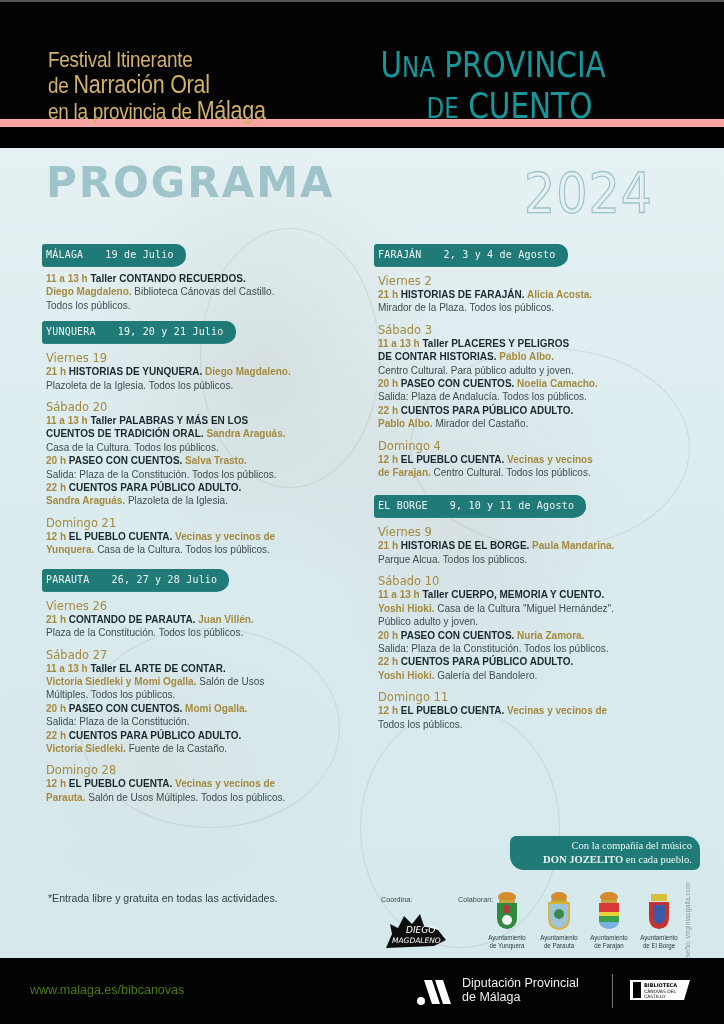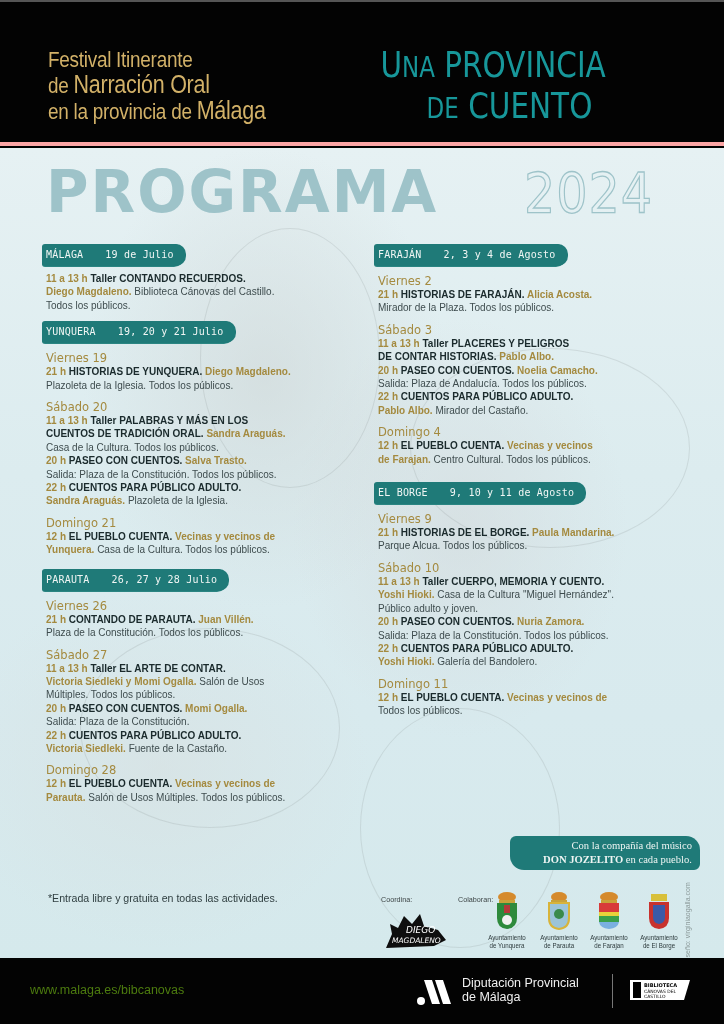--- a/index.html
+++ b/index.html
@@ -1,21 +1,21 @@
 <!DOCTYPE html>
 <html><head>
 <meta charset="utf-8">
 <style>
   * { box-sizing: border-box; margin: 0; padding: 0; }
   html, body { width: 724px; height: 1024px; overflow: hidden; background: #000; }
   body { font-family: "Liberation Sans", sans-serif; position: relative; }
 
   .top-band {
-    position: absolute; left: 0; top: 0; width: 724px; height: 146px;
-    background: #030303; border-top: 2px solid #555; border-bottom: 4px solid #fca5a5;
+    position: absolute; left: 0; top: 0; width: 724px; height: 127px;
+    background: #030303; border-top: 2px solid #555; border-bottom: 8px solid #fca5a5;
   }
   .festival {
     position: absolute; left: 48px; top: 45px;
     color: #d2b168; font-family: "Liberation Sans Narrow", "Liberation Sans", sans-serif;
     font-size: 22px; line-height: 25px; letter-spacing: -0.3px;
     transform: scaleX(0.86); transform-origin: left top;
   }
   .festival .big { font-size: 25px; }
   .brand {
     position: absolute; left: 366px; top: 44px; width: 310px;
@@ -36,21 +36,21 @@
       radial-gradient(ellipse 240px 300px at 460px 380px, rgba(210,214,216,0.5), rgba(210,214,216,0) 70%),
       radial-gradient(ellipse 300px 260px at 160px 620px, rgba(215,222,222,0.5), rgba(215,222,222,0) 70%),
       linear-gradient(180deg, #e6f1f3 0%, #dcecef 40%, #d8eaee 70%, #d5e9ec 100%);
     overflow: hidden;
   }
   .deco-line { position: absolute; border: 1.5px solid rgba(140,150,150,0.22); border-radius: 50%; }
 
   .prog-title {
     position: absolute; left: 46px; top: 10px;
     font-family: "DejaVu Sans", sans-serif; font-weight: bold;
-    font-size: 58px; color: #9ec3c9; letter-spacing: 2px;
+    font-size: 42px; color: #9ec3c9; letter-spacing: 2px;
     transform: scaleX(1.0); transform-origin: left top;
   }
   .prog-year {
     position: absolute; left: 524px; top: 12px;
     font-family: "DejaVu Sans", sans-serif; font-weight: normal;
     font-size: 56px; color: transparent; -webkit-text-stroke: 1.3px #9ec3c9;
     letter-spacing: 1px; transform: scaleX(0.88); transform-origin: left top;
   }
 
   .col { position: absolute; width: 320px; }
@@ -186,20 +186,21 @@
 
   <div class="col right" style="top:96px;">
     <div class="town"><div class="town-band"><span>FARAJÁN</span><span class="gap"></span><span>2, 3 y 4 de Agosto</span></div><div class="block">
           <div class="day-label">Viernes 2</div>
           <div class="line"><span class="t">21 h </span><span class="b">HISTORIAS DE FARAJÁN.</span><span class="g"> Alicia Acosta.</span></div>
           <div class="line"><span class="">Mirador de la Plaza. Todos los públicos.</span></div>
         </div><div class="block">
           <div class="day-label">Sábado 3</div>
           <div class="line"><span class="t">11 a 13 h </span><span class="b">Taller PLACERES Y PELIGROS</span></div>
           <div class="line"><span class="b">DE CONTAR HISTORIAS.</span><span class="g"> Pablo Albo.</span></div>
+          <div class="line"><span class="">Centro Cultural. Para público adulto y joven.</span></div>
           <div class="line"><span class="t">20 h </span><span class="b">PASEO CON CUENTOS.</span><span class="g"> Noelia Camacho.</span></div>
           <div class="line"><span class="">Salida: Plaza de Andalucía. Todos los públicos.</span></div>
           <div class="line"><span class="t">22 h </span><span class="b">CUENTOS PARA PÚBLICO ADULTO.</span></div>
           <div class="line"><span class="g">Pablo Albo.</span><span class=""> Mirador del Castaño.</span></div>
         </div><div class="block">
           <div class="day-label">Domingo 4</div>
           <div class="line"><span class="t">12 h </span><span class="b">EL PUEBLO CUENTA.</span><span class="g"> Vecinas y vecinos</span></div>
           <div class="line"><span class="g">de Farajan.</span><span class=""> Centro Cultural. Todos los públicos.</span></div>
         </div></div>
     <div class="town" style="margin-top:16px;"><div class="town-band"><span>EL BORGE</span><span class="gap"></span><span>9, 10 y 11 de Agosto</span></div><div class="block">

